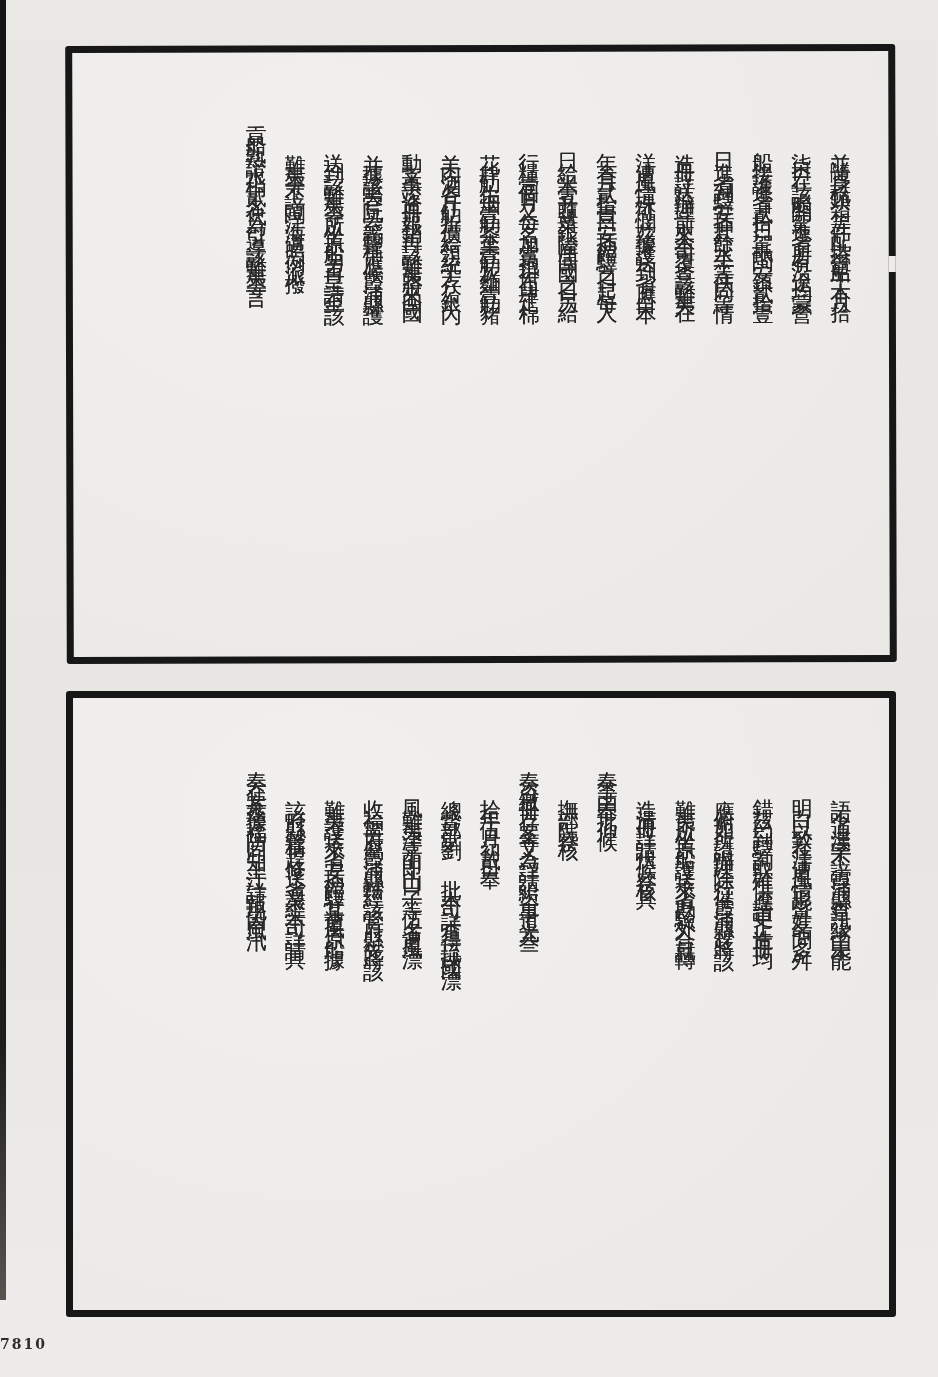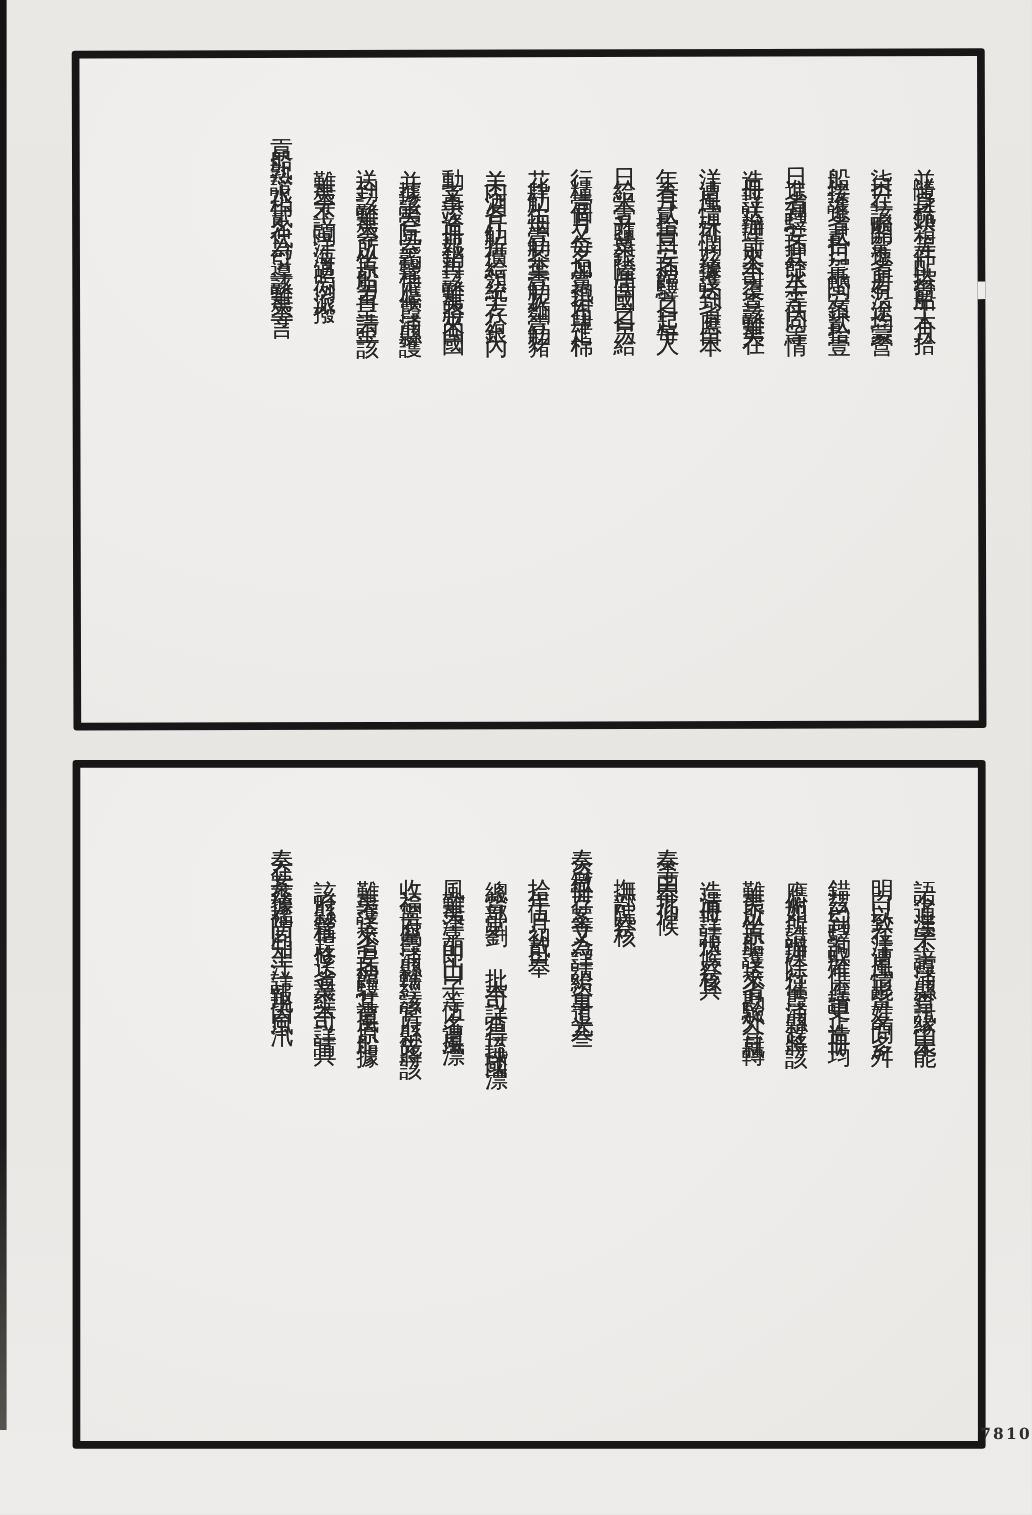--- a/index.html
+++ b/index.html
@@ -44,22 +44,22 @@
     padding-top:85px;
     font-size:21px;
     line-height:1.38;
     letter-spacing:10px;
     color:#262626;
     text-shadow:0 0 0.6px #3a3a3a;
     font-family:"DejaVu Serif","Liberation Serif",serif;
   }
   .col.elevated{padding-top:57px;}
   .page-number{
-    position:absolute;left:0;right:0;top:1296px;
-    text-align:right;
+    position:absolute;left:0;right:0;top:1336px;
+    text-align:left;
     font-family:"DejaVu Serif","Liberation Serif",serif;
     font-weight:bold;
     font-size:14px;
     letter-spacing:2px;
     color:#2e2d2b;
   }
 </style>
 </head>
 <body>
 

